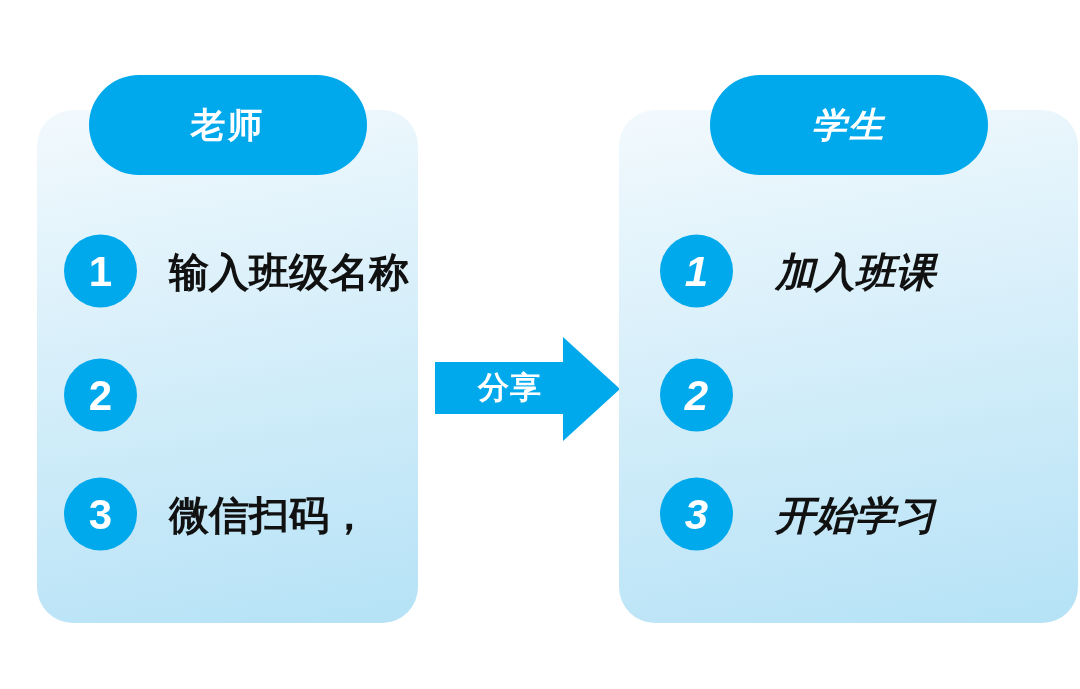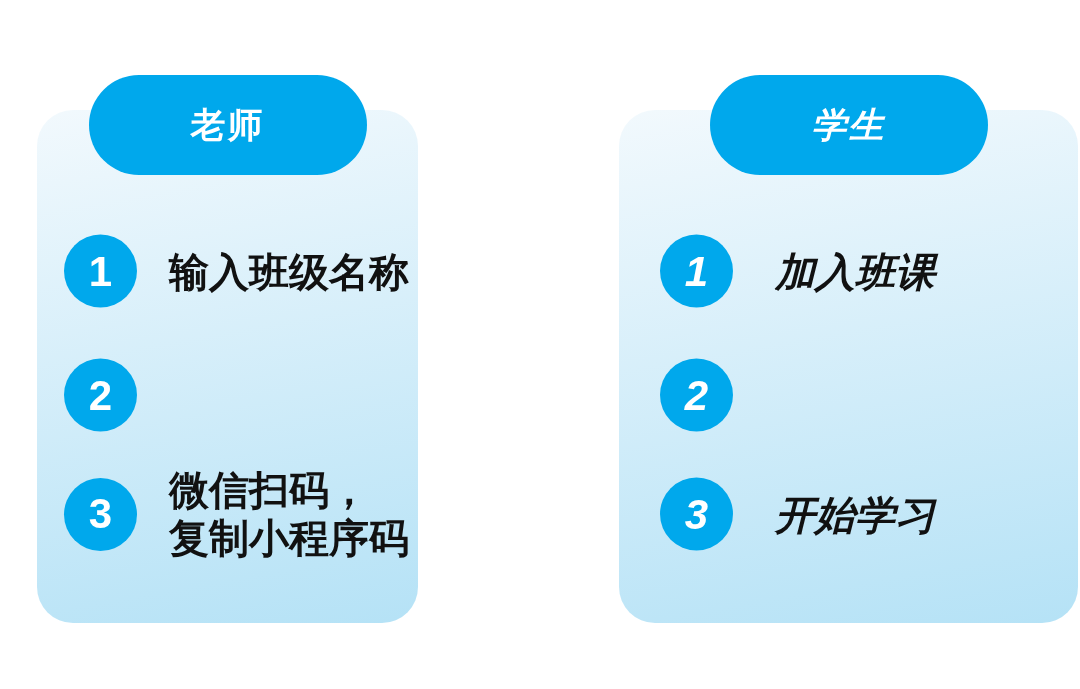--- a/index.html
+++ b/index.html
@@ -123,25 +123,30 @@
         <span>2</span>
       </div>
     </div>
 
     <div class="step-row row3">
       <div class="step-badge">
         <span>3</span>
       </div>
       <div class="step-text">
         <span class="line">微信扫码，</span>
-        <span class="line">复制小程序码</span>
       </div>
     </div>
   </section>
 
+  <div class="arrow">
+    <div class="arrow-shaft">
+      <span class="arrow-label">分享</span>
+    </div>
+    <div class="arrow-head"></div>
+  </div>
 
   <section class="panel panel-right">
     <div class="pill">
       <span>学生</span>
     </div>
 
     <div class="step-row row1">
       <div class="step-badge">
         <span>1</span>
       </div>

